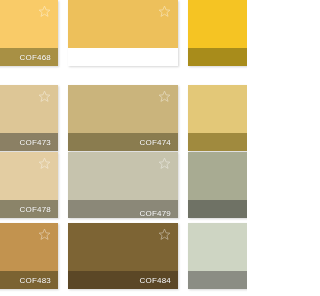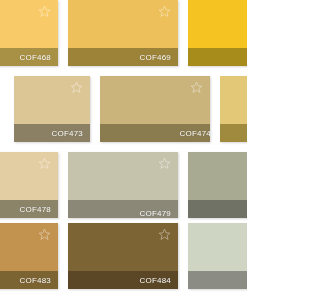--- a/index.html
+++ b/index.html
@@ -95,52 +95,49 @@
       </div>
     </div>
     <div class="swatch-card col-2">
       <div class="swatch-body" style="background: rgb(237, 192, 91);">
         <span class="star-icon">
           <svg viewBox="0 0 24 24">
               <polygon points="12,2 15,9 22,9.5 16.5,14 18.5,21 12,17 5.5,21 7.5,14 2,9.5 9,9" fill="none" stroke="#ffffff" stroke-width="1.6"></polygon>
             </svg>
         </span>
       </div>
-      <div class="swatch-label-band" style="background: rgb(157, 131, 56);">
-        <span class="swatch-code">COF469</span>
-      </div>
     </div>
     <div class="swatch-card col-3">
       <div class="swatch-body" style="background: rgb(245, 196, 35);"></div>
       <div class="swatch-label-band" style="background: rgb(168, 140, 27);"></div>
     </div>
   </div>
 
-  <div class="swatch-row" style="top:76px;margin-left:32px;">
+  <div class="swatch-row" style="top:85px;">
     <div class="swatch-card col-1">
       <div class="swatch-body" style="background: rgb(221, 198, 150);">
         <span class="star-icon">
           <svg viewBox="0 0 24 24">
               <polygon points="12,2 15,9 22,9.5 16.5,14 18.5,21 12,17 5.5,21 7.5,14 2,9.5 9,9" fill="none" stroke="#ffffff" stroke-width="1.6"></polygon>
             </svg>
         </span>
       </div>
       <div class="swatch-label-band" style="background: rgb(139, 128, 100);">
         <span class="swatch-code">COF473</span>
       </div>
     </div>
     <div class="swatch-card col-2">
       <div class="swatch-body" style="background: rgb(202, 180, 124);">
         <span class="star-icon">
           <svg viewBox="0 0 24 24">
               <polygon points="12,2 15,9 22,9.5 16.5,14 18.5,21 12,17 5.5,21 7.5,14 2,9.5 9,9" fill="none" stroke="#ffffff" stroke-width="1.6"></polygon>
             </svg>
         </span>
       </div>
-      <div class="swatch-label-band" style="background: rgb(138, 124, 79); padding-left: 8px;">
+      <div class="swatch-label-band" style="background: rgb(138, 124, 79);">
         <span class="swatch-code">COF474</span>
       </div>
     </div>
     <div class="swatch-card col-3">
       <div class="swatch-body" style="background: rgb(227, 200, 120);"></div>
       <div class="swatch-label-band" style="background: rgb(160, 138, 62);"></div>
     </div>
   </div>
 
   <div class="swatch-row" style="top:152px;">

